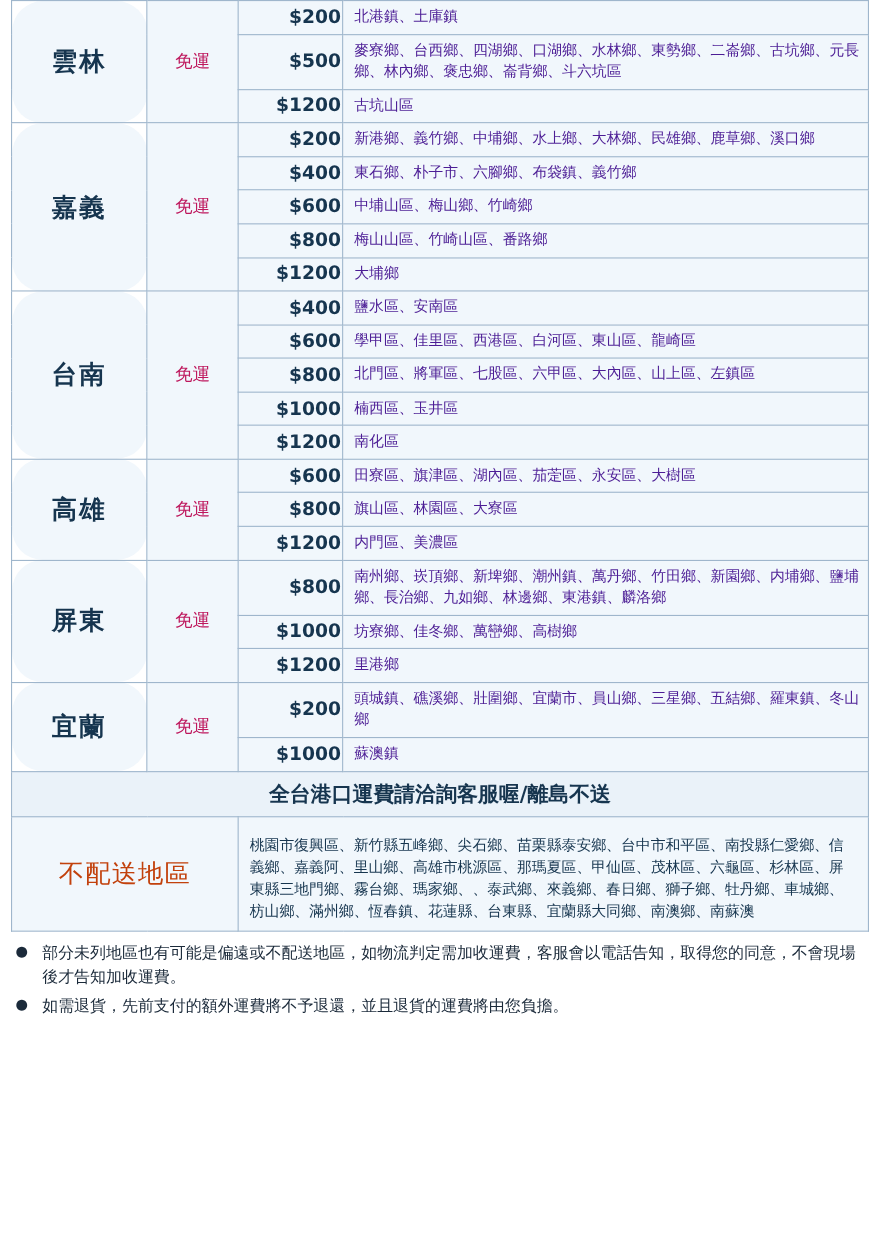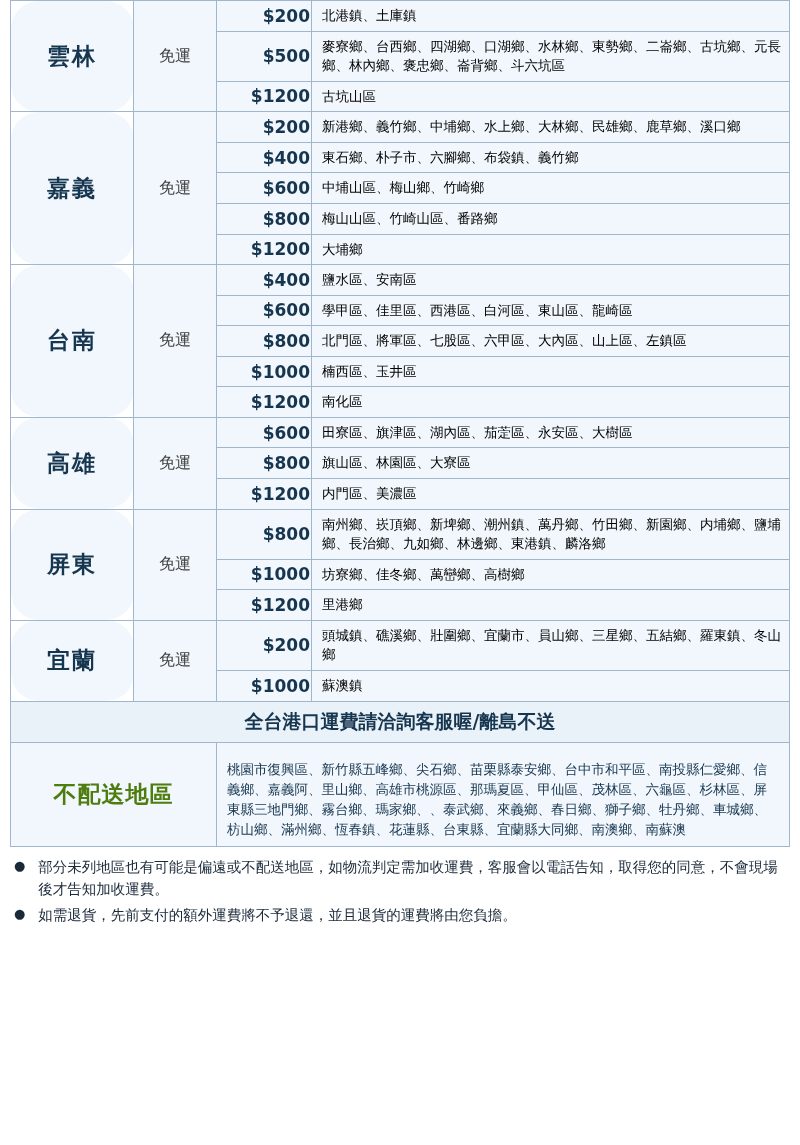--- a/index.html
+++ b/index.html
@@ -38,55 +38,55 @@
     font-weight: bold;
     letter-spacing: 2px;
     color: #16354f;
     background: #eaf2f9;
     border-radius: 28px;
   }
   td.ship {
     width: 80px;
     text-align: center;
     font-size: 16px;
-    color: #404040;
+    color: #be185d;
     background: #eaf2f9;
     margin-top: 36px;
   }
   td.price {
     width: 92px;
     text-align: right;
     font-size: 17px;
     font-weight: bold;
     color: #16354f;
     background: #eaf2f9;
   }
   td.areas {
     padding: 5px 8px 5px 10px;
     font-size: 13.5px;
     line-height: 1.45;
-    color: #000000;
+    color: #4c1d95;
     background: #f4f9fd;
   }
   tr.note-row td {
     text-align: center;
     font-size: 19px;
     font-weight: bold;
     padding: 7px 0;
     color: #16354f;
     background: #eaf2f9;
     margin-top: 16px;
   }
   td.nodeliver-label {
     width: 200px;
     text-align: center;
     font-size: 23px;
-    font-weight: bold;
+    font-weight: normal;
     letter-spacing: 1px;
-    color: #4d7c0f;
+    color: #c2410c;
     background: #e3eef7;
   }
   td.nodeliver-body {
     padding: 16px 10px 6px 10px;
     font-size: 13.5px;
     line-height: 1.5;
     color: #16354f;
     background: #f4f9fd;
   }
   .footnotes {

